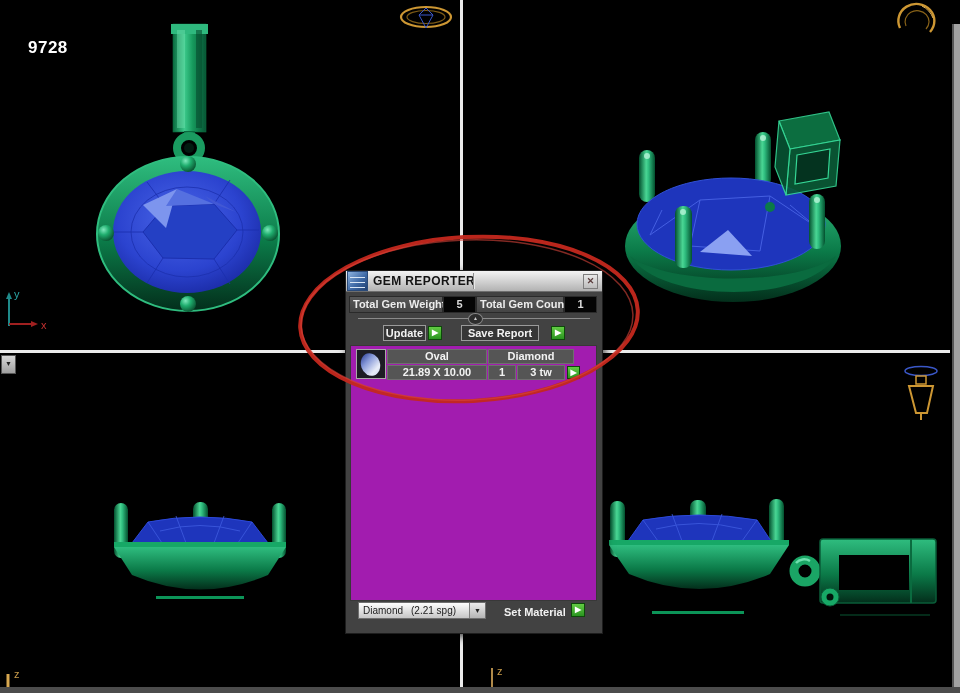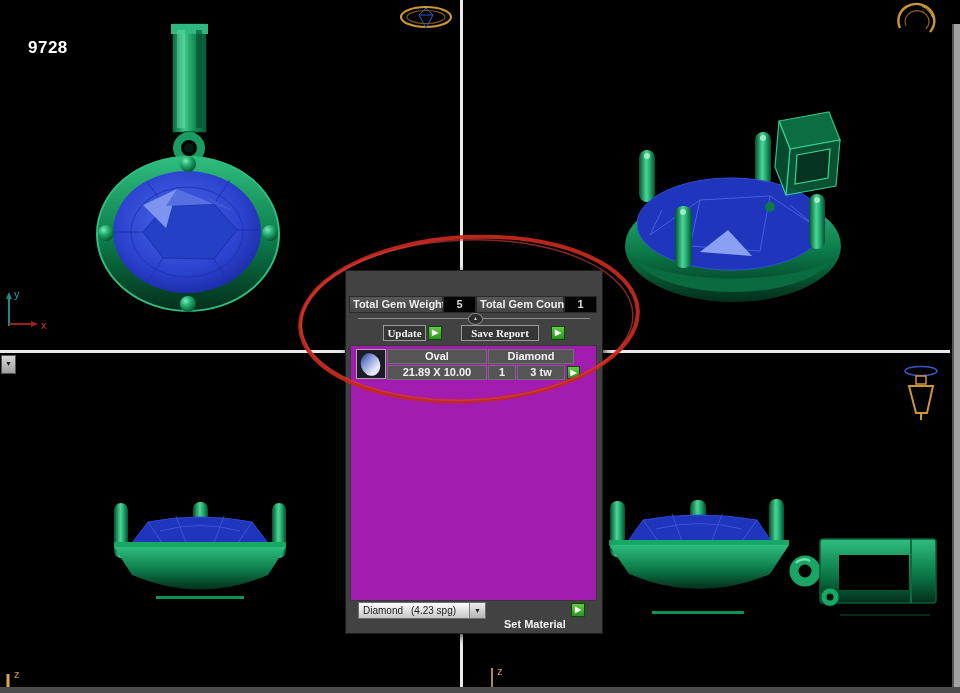--- a/index.html
+++ b/index.html
@@ -32,40 +32,40 @@
   .totals{position:absolute;left:3px;top:25px;width:250px;height:17px;display:flex;}
   .tot-lbl{background:linear-gradient(#585858,#454545);border:1px solid #2a2a2a;box-sizing:border-box;
            height:17px;line-height:15px;padding:0 3px;white-space:nowrap;}
   .tot-val{background:#040404;border:1px solid #2a2a2a;box-sizing:border-box;width:33px;height:17px;
            line-height:15px;text-align:center;color:#dcdcdc;}
   .w1{width:94px;} .w2{width:88px;}
   .divider{position:absolute;left:12px;top:47px;width:232px;height:1px;background:#8a8a8a;}
   .collapse{position:absolute;left:122px;top:42px;width:13px;height:10px;background:#2d2d2d;border:1px solid #8a8a8a;
             border-radius:50%;color:#cfcfcf;font-size:5px;line-height:9px;text-align:center;}
   .box-btn{position:absolute;height:16px;box-sizing:border-box;border:1px solid #9a9a9a;background:rgba(20,20,20,.25);
-           color:#f2f2f2;line-height:14px;text-align:center;font-family:Liberation Serif, serif;}
+           color:#f2f2f2;line-height:14px;text-align:center;}
   .green-btn{position:absolute;width:14px;height:14px;box-sizing:border-box;
              background:linear-gradient(#62cc43,#2a9420);border:1px solid #0d4a09;
              color:#fff;font-size:8px;line-height:12px;text-align:center;}
   .list-panel{position:absolute;left:4px;top:74px;width:247px;height:256px;background:#a21caf;
               border:1px solid #383838;box-sizing:border-box;}
   .thumb{position:absolute;left:5px;top:3px;width:30px;height:30px;background:#1c1c24;border:1px solid #a8a8a8;
          box-sizing:border-box;overflow:hidden;}
   .thumb-gem{position:absolute;left:4px;top:3px;width:19px;height:23px;border-radius:50%;
              background:linear-gradient(150deg,#30449c 5%,#8698d8 35%,#e8ecf8 75%,#cfd8f2 100%);
              transform:rotate(-18deg);}
   .cell{position:absolute;height:15px;background:#555;border:1px solid #6f6f6f;box-sizing:border-box;
         line-height:13px;text-align:center;color:#f2f2f2;}
   .bottom-row{position:absolute;left:0;top:331px;width:100%;height:18px;}
   .dropdown{position:absolute;left:12px;top:0;width:128px;height:17px;background:linear-gradient(#fefefe,#c6c6c6);
             border:1px solid #6f6f6f;box-sizing:border-box;color:#1a1a1a;font-weight:normal;font-size:10px;}
   .dd-name{position:absolute;left:4px;top:2px;} .dd-spg{position:absolute;left:52px;top:2px;}
   .dd-arrow{position:absolute;right:0;top:0;width:15px;height:15px;background:linear-gradient(#ececec,#b5b5b5);
             border-left:1px solid #808080;color:#222;font-size:7px;line-height:15px;text-align:center;}
-  .set-lbl{position:absolute;left:158px;top:16px;color:#f2f2f2;}
+  .set-lbl{position:absolute;left:158px;top:4px;color:#f2f2f2;}
 
   .red-ellipse{position:absolute;left:0;top:0;z-index:9;pointer-events:none;}
   .vp-hit{position:absolute;z-index:2;}
 </style>
 </head>
 <body>
 
 <div class="canvas">
 
   <svg class="art" width="960" height="693" viewBox="0 0 960 693">
@@ -244,20 +244,26 @@
 
   <div class="vline"></div>
   <div class="hline"></div>
   <div class="right-strip"></div>
   <div class="bottom-strip"></div>
 
   <div class="code-label">9728</div>
   <div class="vp-icon">▼</div>
 
   <div class="dialog">
+    <div class="titlebar">
+      <div class="title-icon"></div>
+      <div class="title-text">GEM REPORTER</div>
+      <div class="title-sep"></div>
+      <div class="close-btn">✕</div>
+    </div>
 
     <div class="totals">
       <div class="tot-lbl w1">Total Gem Weight</div>
       <div class="tot-val">5</div>
       <div class="tot-lbl w2">Total Gem Count</div>
       <div class="tot-val">1</div>
     </div>
 
     <div class="divider"></div>
     <div class="collapse">▲</div>
@@ -275,21 +281,21 @@
       <div class="cell" style="left:137px;top:3px;width:86px">Diamond</div>
       <div class="cell" style="left:36px;top:19px;width:100px">21.89 X 10.00</div>
       <div class="cell" style="left:137px;top:19px;width:28px">1</div>
       <div class="cell" style="left:166px;top:19px;width:48px">3 tw</div>
       <div class="green-btn" style="left:216px;top:20px;width:13px;height:13px">▶</div>
     </div>
 
     <div class="bottom-row">
       <div class="dropdown">
         <span class="dd-name">Diamond</span>
-        <span class="dd-spg">(4.23 spg)</span>
+        <span class="dd-spg">(2.21 spg)</span>
         <div class="dd-arrow">▼</div>
       </div>
       <div class="set-lbl">Set Material</div>
       <div class="green-btn" style="left:225px;top:1px">▶</div>
     </div>
   </div>
 
   <svg class="red-ellipse" width="960" height="693" viewBox="0 0 960 693">
     <ellipse cx="469" cy="319" rx="169" ry="82" fill="none" stroke="#c4281e" stroke-width="4" transform="rotate(-3 469 319)" opacity="0.95"></ellipse>
     <ellipse cx="467" cy="320" rx="166" ry="80" fill="none" stroke="#d8443a" stroke-width="1.5" transform="rotate(-2 467 320)" opacity="0.6"></ellipse>

